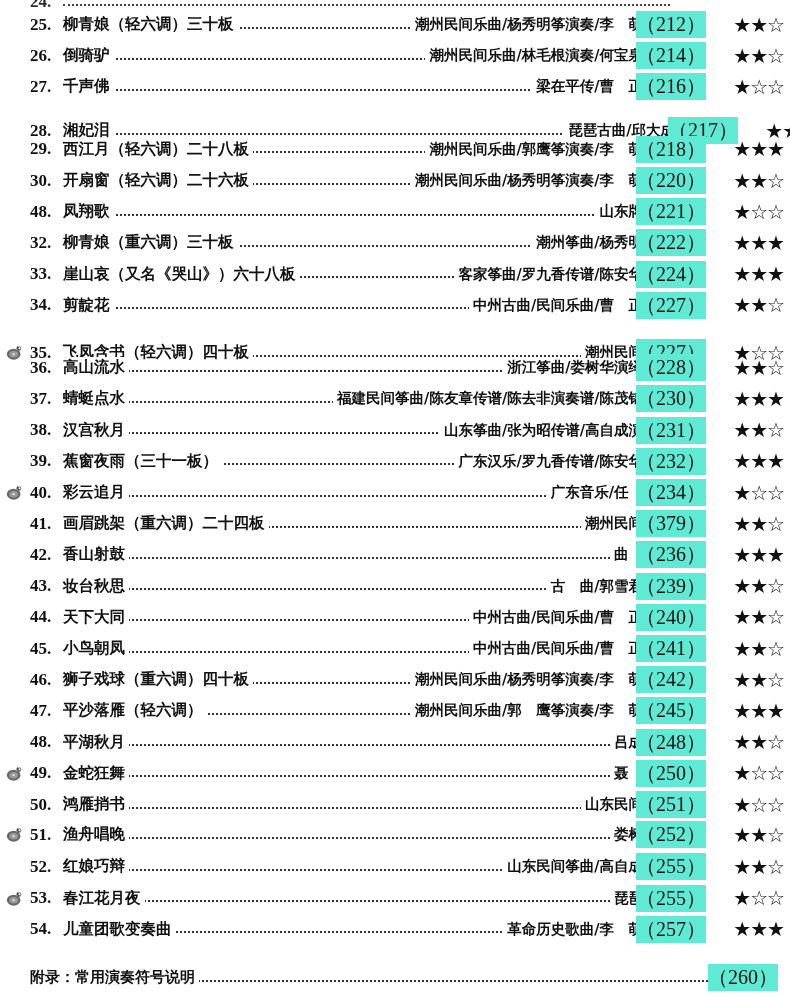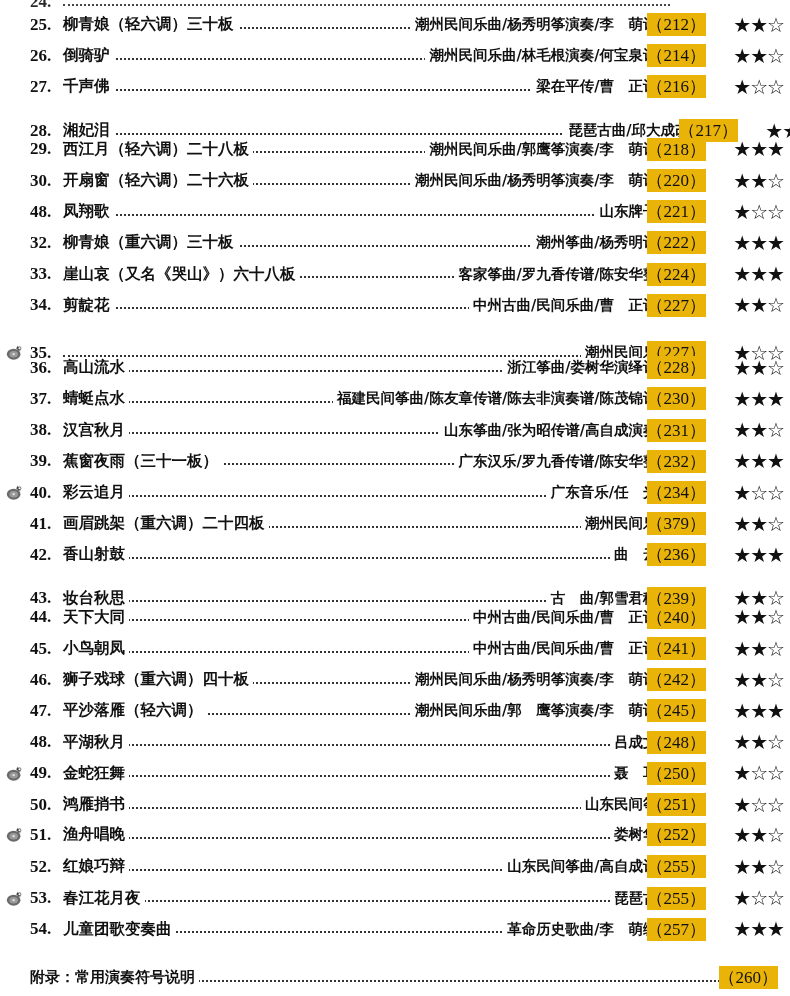--- a/index.html
+++ b/index.html
@@ -71,22 +71,22 @@
       font-weight: bold;
       font-size: 14.5px;
       background: #fff;
       padding-left: 4px;
       z-index: 2;
     }
     .page {
       position: absolute;
       right: 84px;
       font-family: "Liberation Serif", "DejaVu Serif", serif;
-      font-size: 17px;
-      background: #eab308;
+      font-size: 20px;
+      background: #5eead4;
       z-index: 2;
     }
     .stars {
       position: absolute;
       right: 6px;
       font-size: 20px;
       letter-spacing: -1px;
       font-family: "DejaVu Sans", sans-serif;
       z-index: 2;
     }
@@ -213,20 +213,21 @@
   </div>
       <div class="row" style="top: 321px; margin-top: 16px;">
     <svg class="disc" viewBox="0 0 20 20">
       <ellipse cx="9" cy="12" rx="8" ry="6.5" fill="#6a6a6a"></ellipse>
       <ellipse cx="9" cy="12" rx="5" ry="3.8" fill="#9a9a9a"></ellipse>
       <ellipse cx="9" cy="12" rx="1.6" ry="1.3" fill="#dddddd"></ellipse>
       <path d="M12 5 l2 -3 l1 2 l2 -1 l-1 3 l2 1 l-3 1 z" fill="#444"></path>
       <circle cx="16" cy="5" r="1.6" fill="#fff" stroke="#444" stroke-width="0.8"></circle>
     </svg>
     <span class="num">35.</span>
+    <span class="title">飞凤含书（轻六调）四十板</span>
     <span class="leader"></span>
     <span class="source">潮州民间乐曲</span>
     <span class="page">（227）</span>
     <span class="stars">★☆☆</span>
   </div>
       <div class="row" style="top: 352.2px;">
 
     <span class="num">36.</span>
     <span class="title">高山流水</span>
     <span class="leader"></span>
@@ -287,21 +288,21 @@
   </div>
       <div class="row" style="top: 539.4px;">
 
     <span class="num">42.</span>
     <span class="title">香山射鼓</span>
     <span class="leader"></span>
     <span class="source">曲　云曲</span>
     <span class="page">（236）</span>
     <span class="stars">★★★</span>
   </div>
-      <div class="row" style="top: 570.6px; margin-top: 12px;">
+      <div class="row" style="top: 570.6px;">
 
     <span class="num">43.</span>
     <span class="title">妆台秋思</span>
     <span class="leader"></span>
     <span class="source">古　曲/郭雪君移订</span>
     <span class="page">（239）</span>
     <span class="stars">★★☆</span>
   </div>
       <div class="row" style="top: 601.8px;">
 

